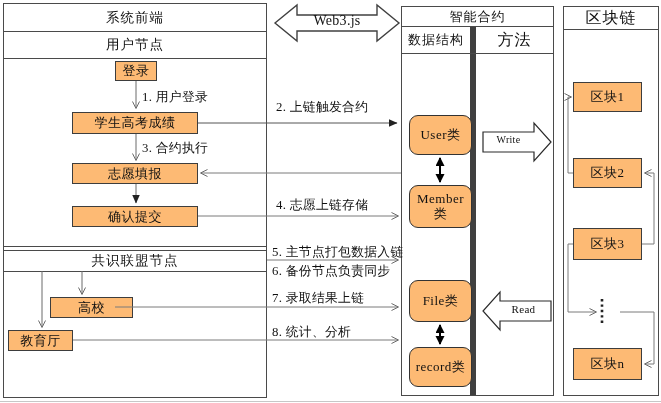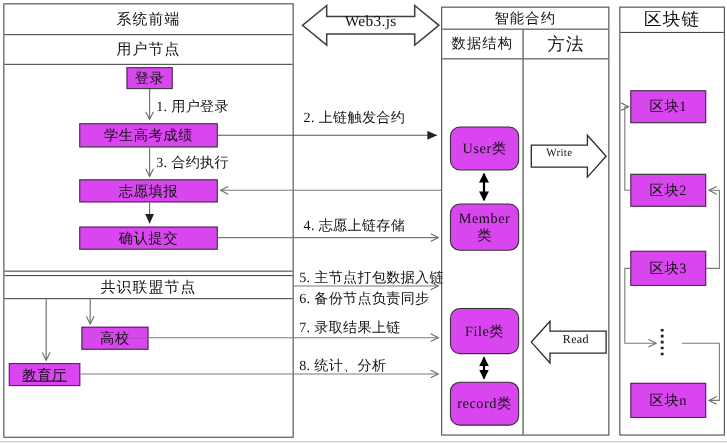--- a/index.html
+++ b/index.html
@@ -4,28 +4,28 @@
 <style>
   html,body{margin:0;padding:0;background:#fff;}
   #canvas{position:relative;width:661px;height:403px;background:#fff;
     font-family:"Liberation Serif","DejaVu Serif",serif;color:#111;overflow:hidden;}
   .panel{position:absolute;border:1px solid #4a4a4a;background:#fff;box-sizing:border-box;
     display:flex;flex-direction:column;}
   .row{box-sizing:border-box;display:flex;align-items:center;justify-content:center;
     font-size:13.5px;letter-spacing:1px;}
   .bb{border-bottom:1px solid #4a4a4a;}
   .bt{border-top:1px solid #4a4a4a;}
-  .box{position:absolute;border:1px solid #3d3d3d;background:#d946ef;box-sizing:border-box;
+  .box{position:absolute;border:1px solid #3d3d3d;background:#fdba74;box-sizing:border-box;
     display:flex;align-items:center;justify-content:center;font-size:13px;letter-spacing:.5px;}
   .cls{border-radius:9px;border-color:#333;text-align:center;line-height:1.15;}
   .lbl{position:absolute;font-size:12.8px;white-space:nowrap;letter-spacing:.3px;}
   .ctr{text-align:center;}
   svg.overlay{position:absolute;left:0;top:0;pointer-events:none;}
   .cols{display:flex;flex:1;}
-  .colL{width:74px;border-right:1px solid #404040;box-sizing:border-box;}
+  .colL{width:74px;border-right:6px solid #404040;box-sizing:border-box;}
   .colR{flex:1;}
   #bottom-hairline{position:absolute;left:0;top:401px;width:661px;height:1px;background:#c7c7c7;}
 </style>
 </head>
 <body>
 
 <div id="canvas">
 
   <div class="panel" style="left:3px;top:3px;width:264px;height:395px;">
     <div class="row bb" style="height:28px;">系统前端</div>
@@ -50,22 +50,22 @@
 
   <div class="panel" style="left:563px;top:6px;width:96px;height:390px;">
     <div class="row bb" style="height:23px;font-size:16px;">区块链</div>
     <div style="flex:1;"></div>
   </div>
 
   <div class="box" style="left:115px;top:61px;width:42px;height:20px;">登录</div>
   <div class="box" style="left:72px;top:112px;width:126px;height:22px;">学生高考成绩</div>
   <div class="box" style="left:72px;top:163px;width:126px;height:21px;">志愿填报</div>
   <div class="box" style="left:72px;top:206px;width:126px;height:21px;">确认提交</div>
-  <div class="box" style="left:50px;top:297px;width:61px;height:21px;margin-left:24px;">高校</div>
-  <div class="box" style="left:8px;top:330px;width:65px;height:21px;text-decoration:underline;">教育厅</div>
+  <div class="box" style="left:50px;top:297px;width:83px;height:21px;">高校</div>
+  <div class="box" style="left:8px;top:330px;width:65px;height:21px;">教育厅</div>
 
   <div class="box cls" style="left:409px;top:115px;width:63px;height:40px;">User类</div>
   <div class="box cls" style="left:409px;top:185px;width:63px;height:43px;padding:0 6px;">Member类</div>
   <div class="box cls" style="left:409px;top:280px;width:63px;height:42px;">File类</div>
   <div class="box cls" style="left:409px;top:347px;width:63px;height:40px;">record类</div>
 
   <div class="box" style="left:573px;top:82px;width:69px;height:30px;">区块1</div>
   <div class="box" style="left:573px;top:158px;width:69px;height:30px;">区块2</div>
   <div class="box" style="left:573px;top:228px;width:69px;height:32px;">区块3</div>
   <div class="box" style="left:573px;top:348px;width:69px;height:32px;">区块n</div>

